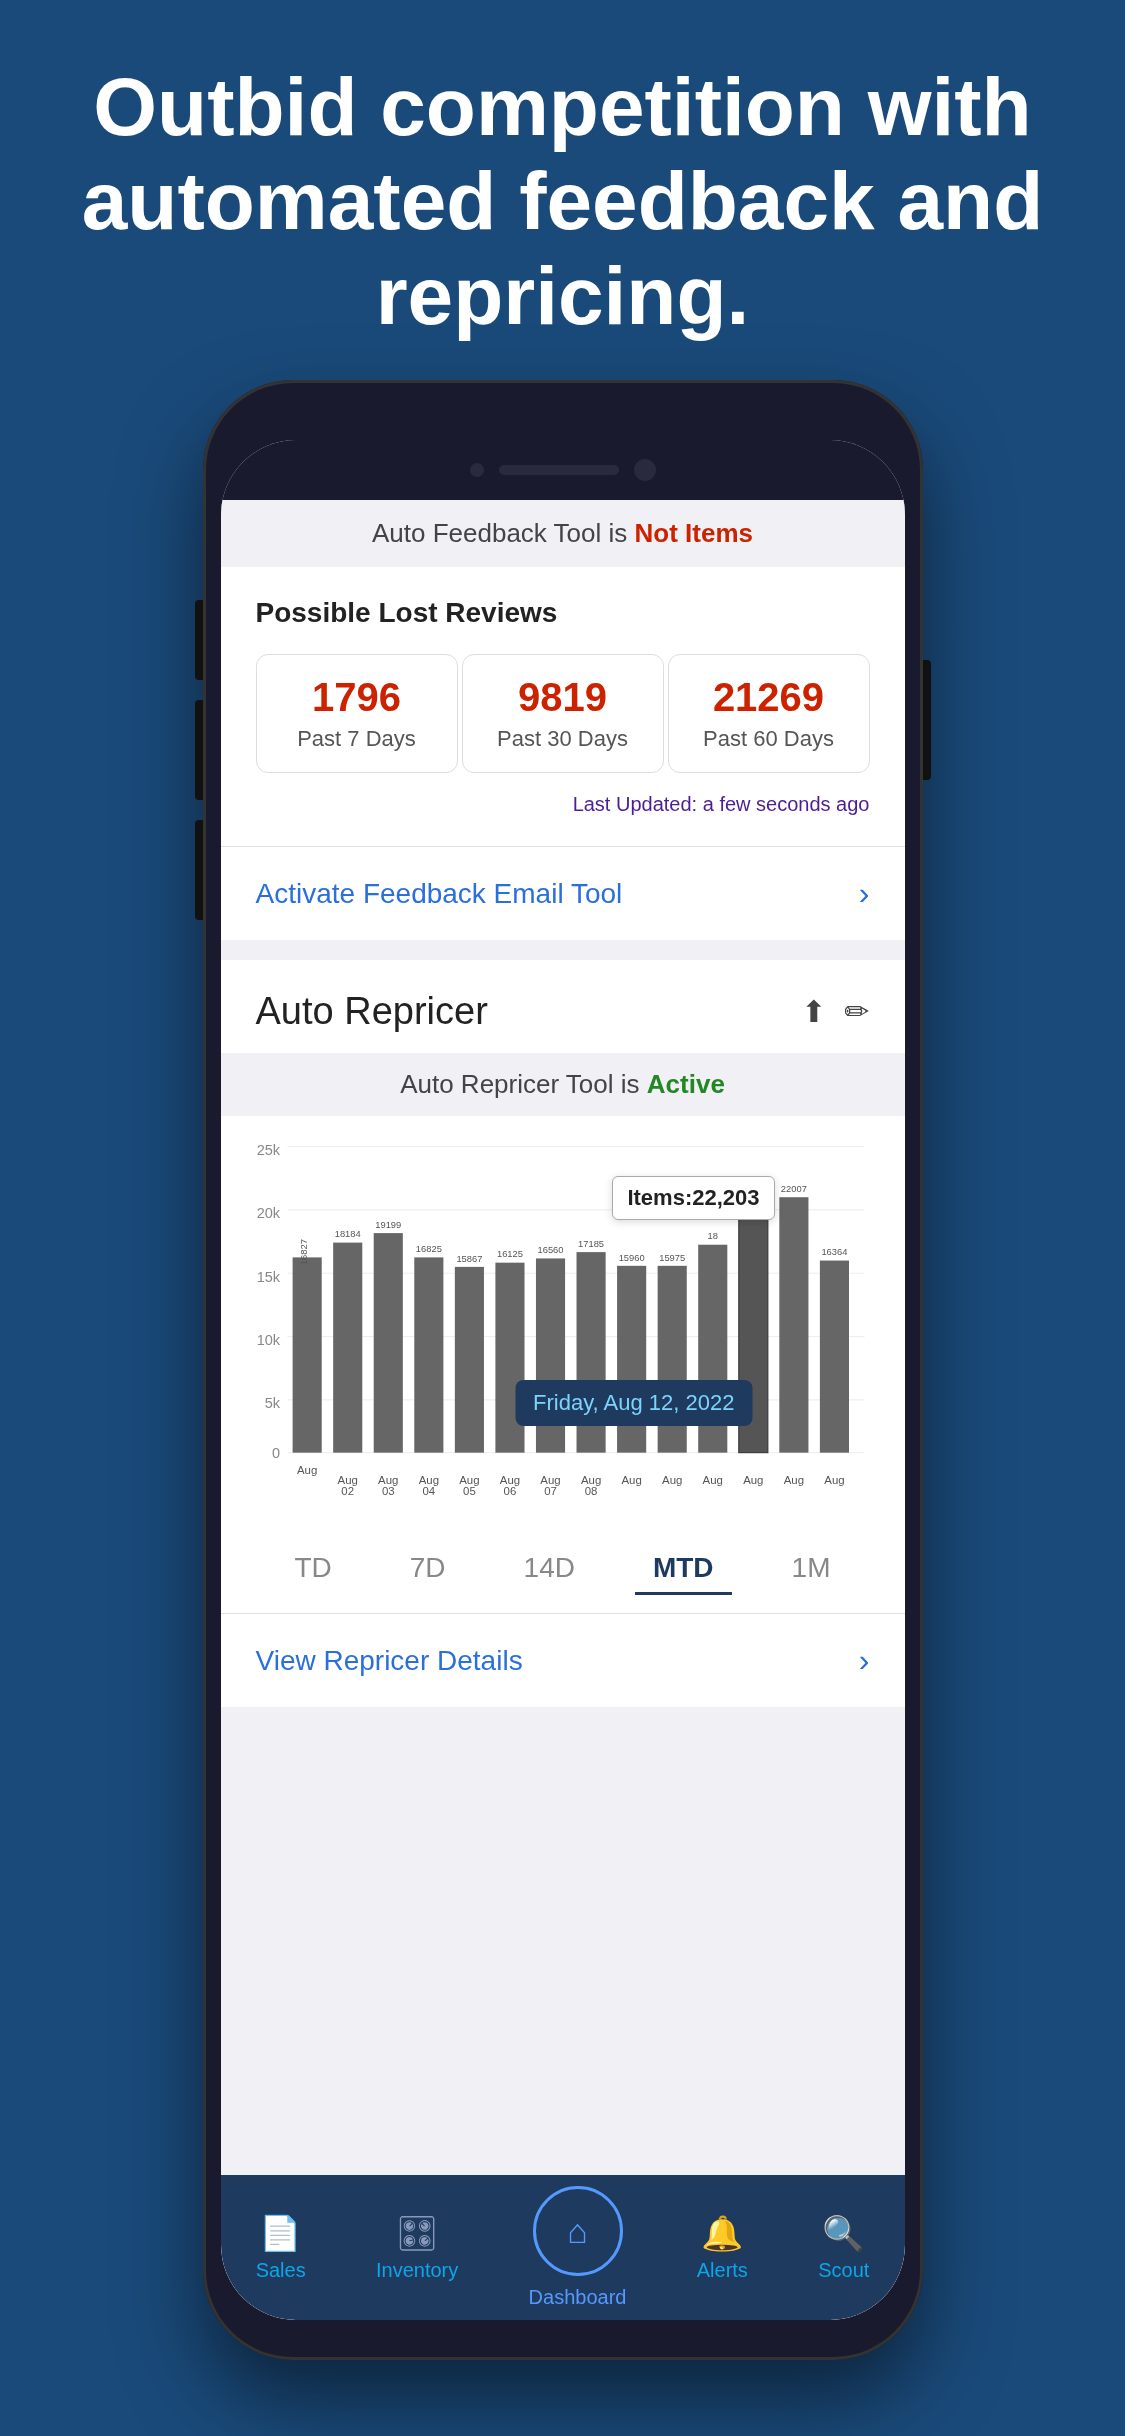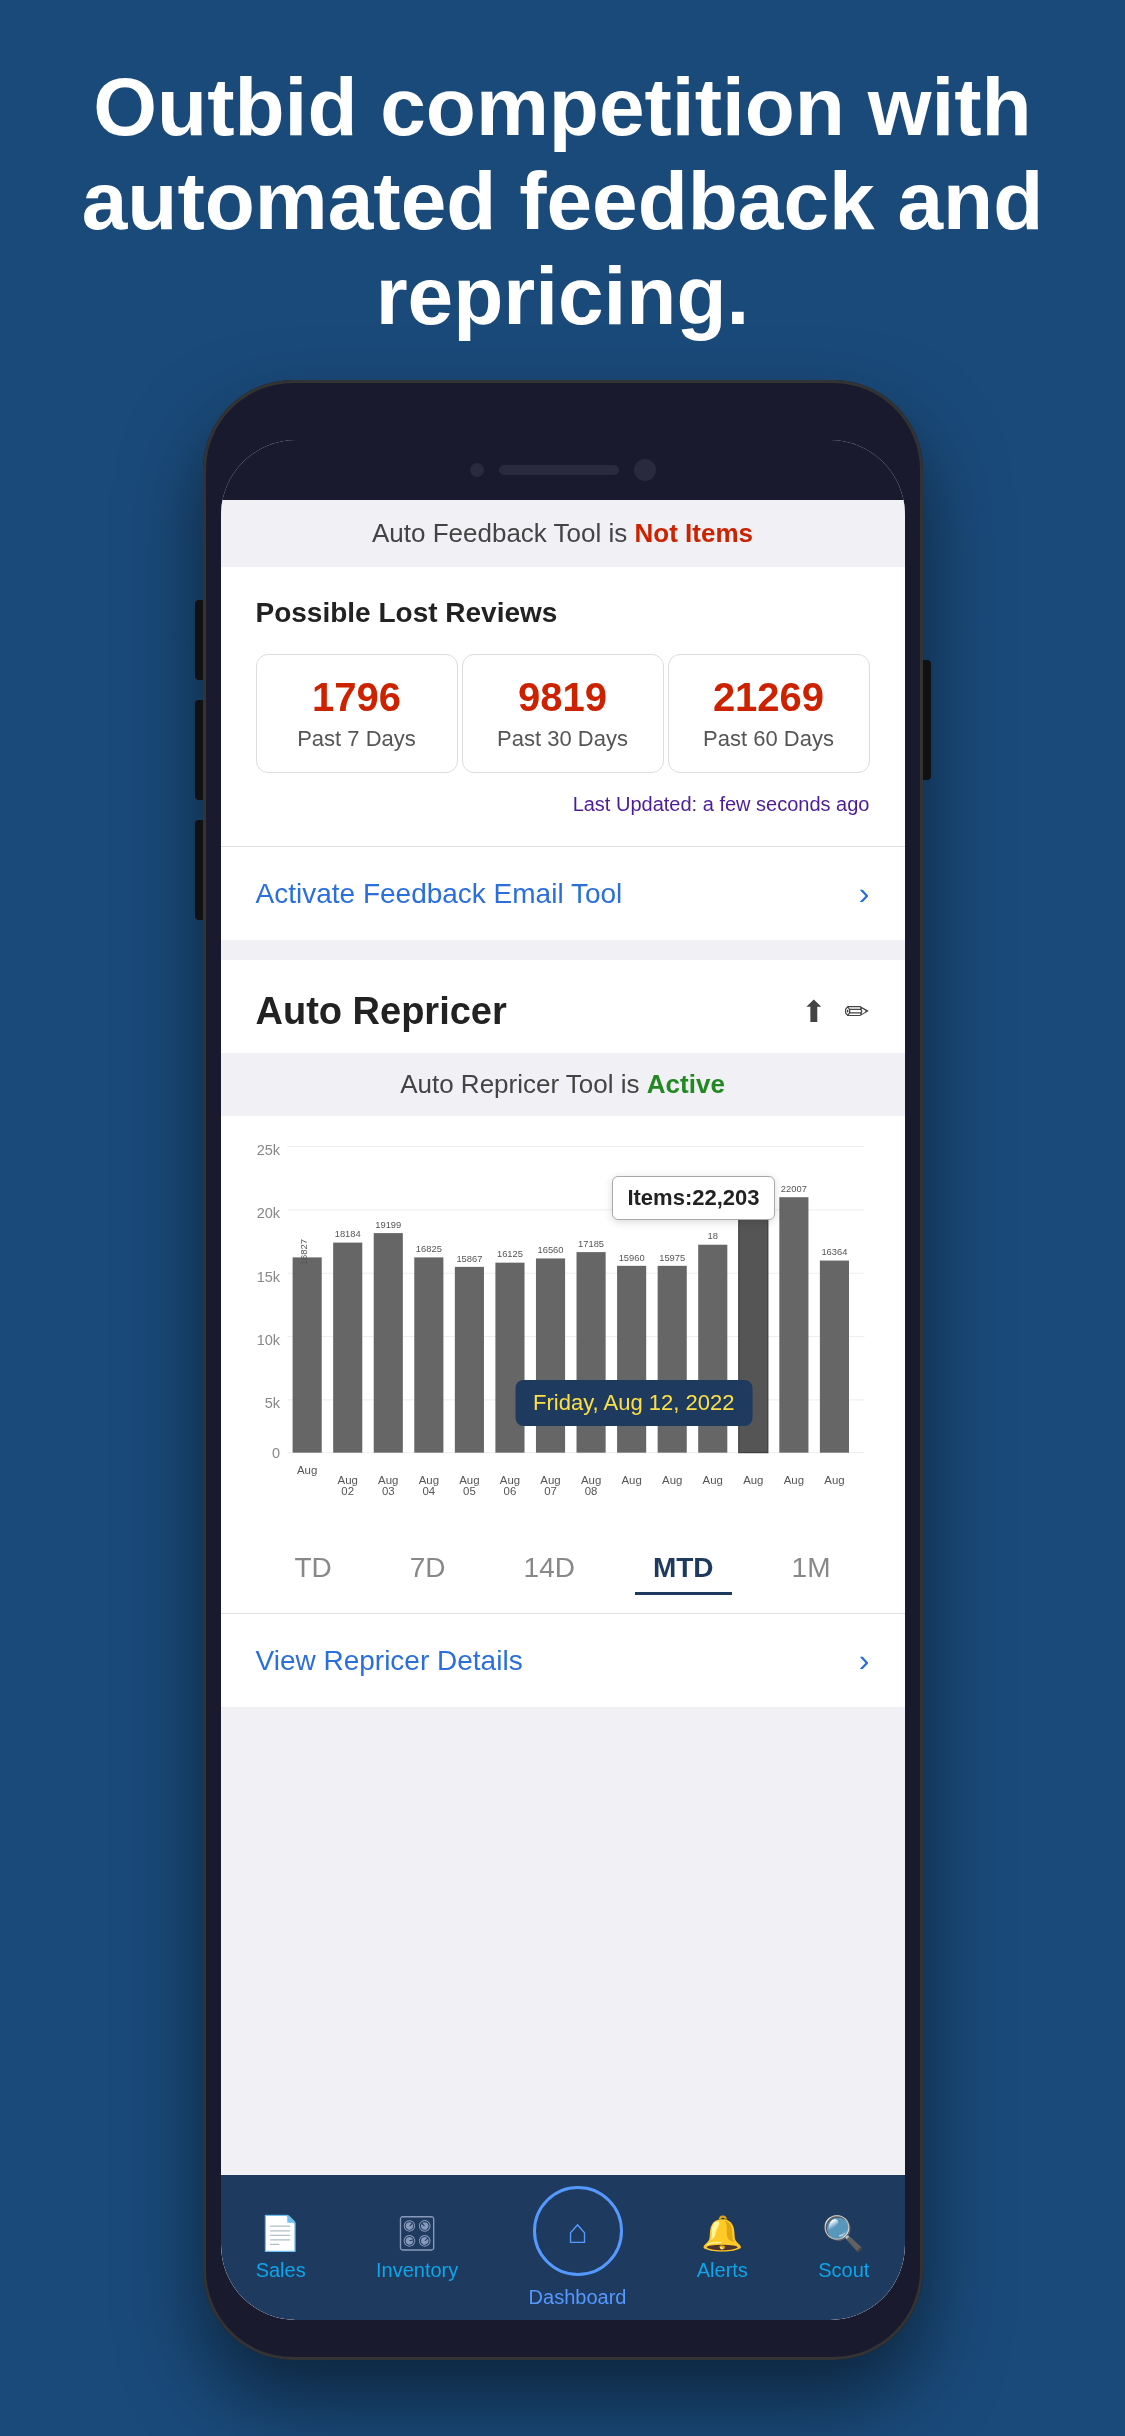--- a/index.html
+++ b/index.html
@@ -230,21 +230,21 @@
       margin-top: 20px;
     }
     .repricer-header {
       display: flex;
       align-items: center;
       justify-content: space-between;
       padding: 30px 35px 20px;
     }
     .repricer-title {
       font-size: 38px;
-      font-weight: 700;
+      font-weight: 400;
       color: #222;
     }
     .repricer-icons {
       display: flex;
       gap: 18px;
     }
     .repricer-icon {
       font-size: 30px;
       color: #444;
     }
@@ -288,21 +288,21 @@
     }
     .tooltip-bold {
       font-weight: 800;
     }
     .date-tooltip {
       position: absolute;
       bottom: 90px;
       left: 50%;
       transform: translateX(-20%);
       background: #1e3a5f;
-      color: #fde047;
+      color: #7dd3fc;
       border-radius: 8px;
       padding: 10px 18px;
       font-size: 22px;
       white-space: nowrap;
       margin-top: 44px;
     }
     
     .time-tabs {
       display: flex;
       justify-content: space-around;

